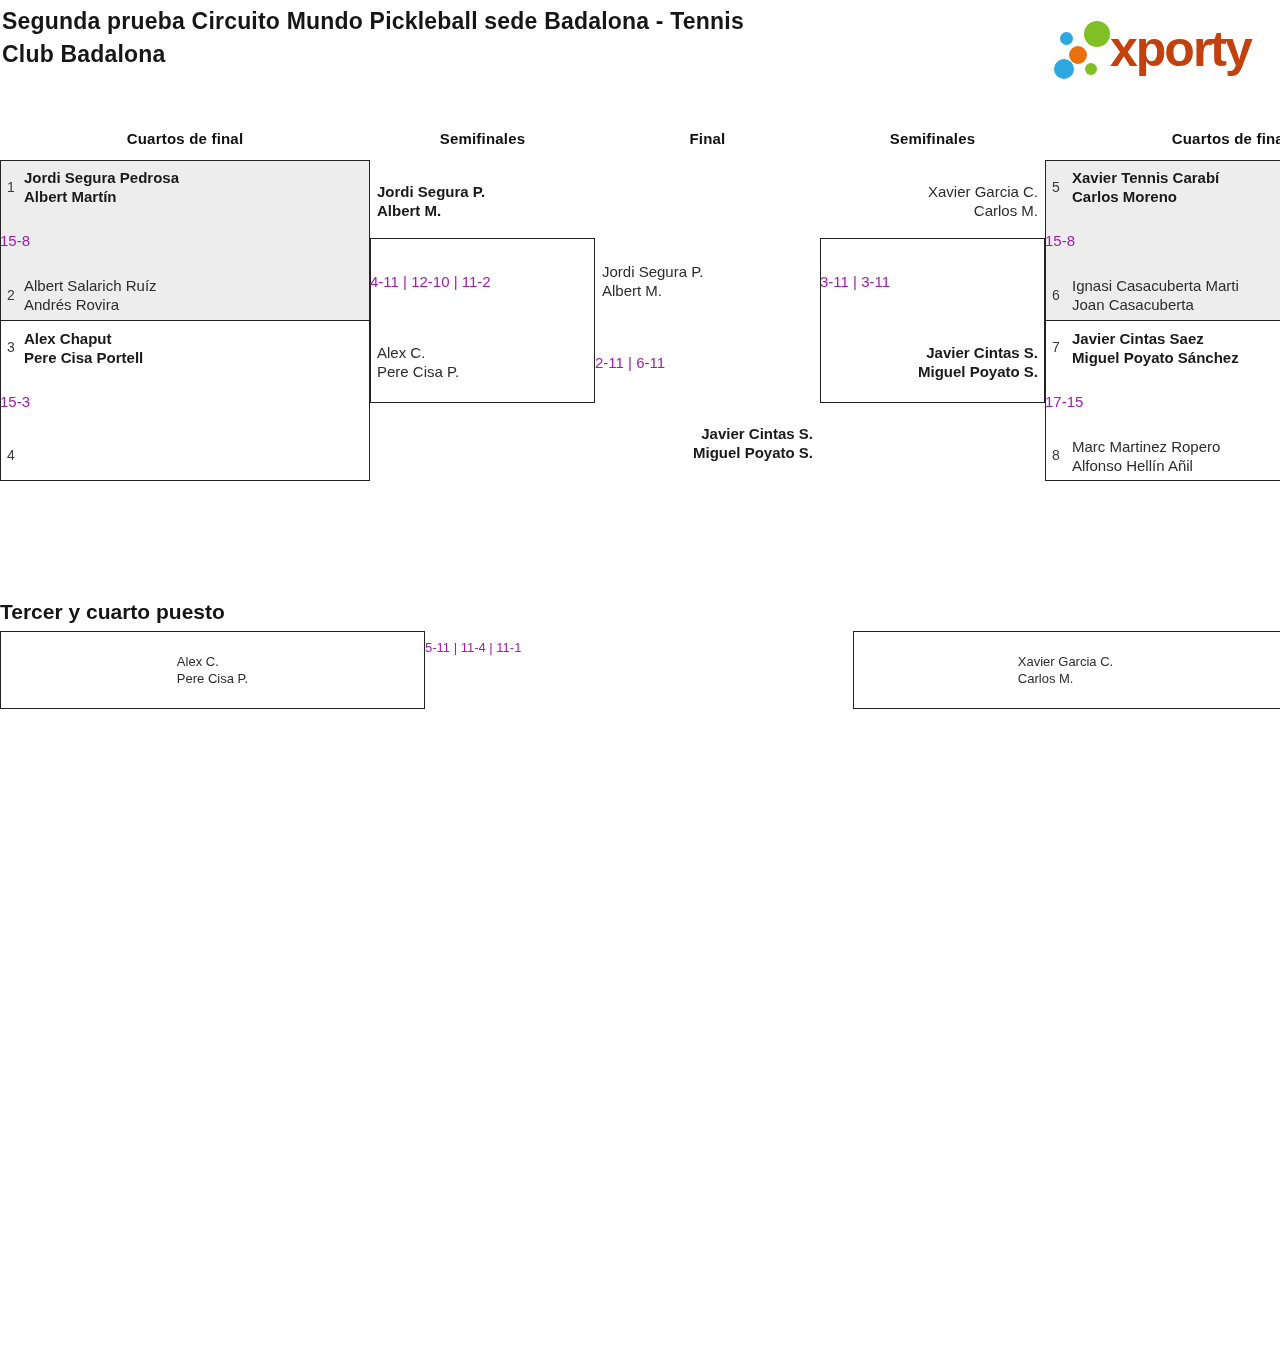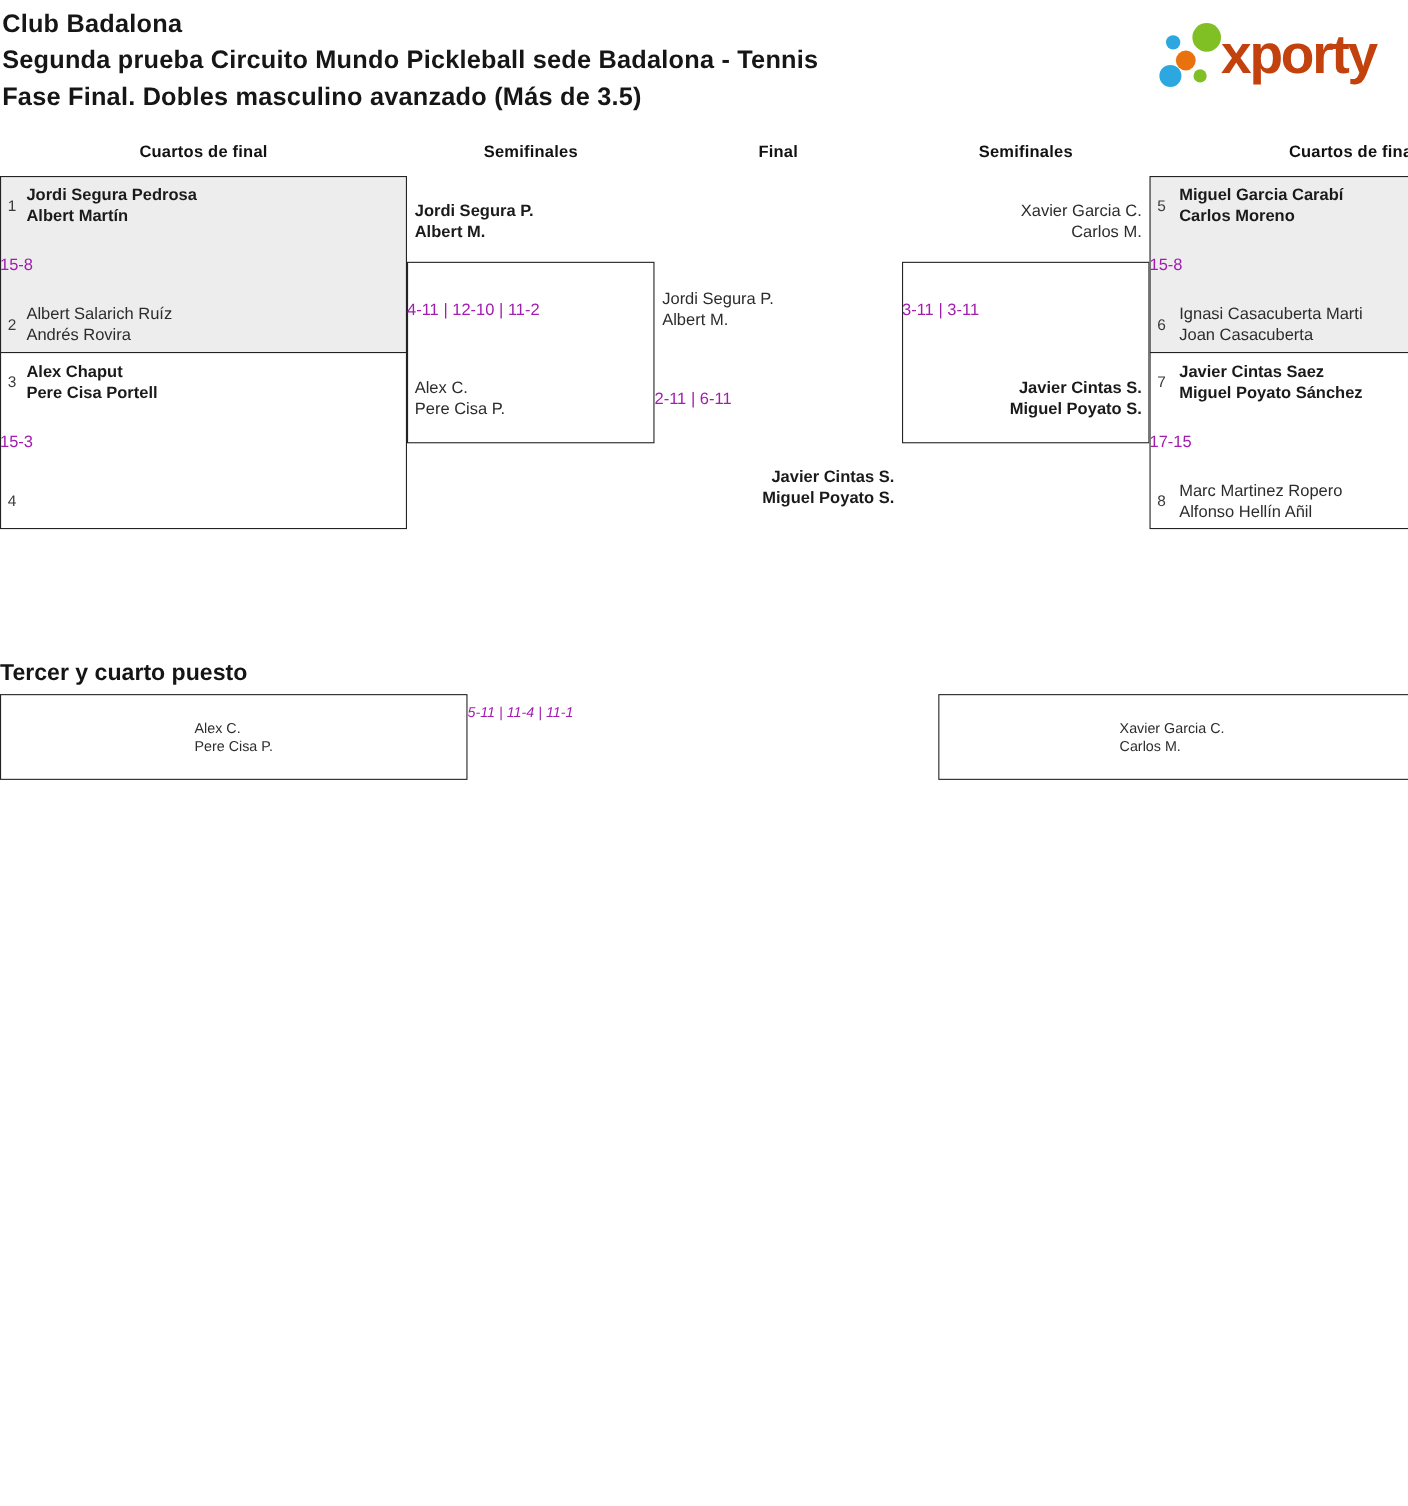--- a/index.html
+++ b/index.html
@@ -26,23 +26,22 @@
   .dot{position:absolute;border-radius:50%;}
   .logo-word{position:absolute;left:60px;top:14px;font-size:50px;line-height:50px;
     font-weight:700;letter-spacing:-2px;}
 </style>
 </head>
 <body>
 
 <div class="canvas">
 
   <div class="title">
+    <div>Segunda prueba Circuito Mundo Pickleball sede Badalona - Tennis</div>
     <div>Club Badalona</div>
-    <div>Segunda prueba Circuito Mundo Pickleball sede Badalona - Tennis</div>
-    <div>Fase Final. Dobles masculino avanzado (Más de 3.5)</div>
   </div>
 
   <div class="logo">
     <span class="dot" style="left:10px;top:22px;width:13px;height:13px;background:#2da7e0;"></span>
     <span class="dot" style="left:34px;top:11px;width:26px;height:26px;background:#80c025;"></span>
     <span class="dot" style="left:19px;top:36px;width:18px;height:18px;background:#ea720e;"></span>
     <span class="dot" style="left:4px;top:49px;width:20px;height:20px;background:#2da7e0;"></span>
     <span class="dot" style="left:35px;top:53px;width:12px;height:12px;background:#80c025;"></span>
     <span class="logo-word" style="color:#c2410c;">xporty</span>
   </div>
@@ -105,21 +104,21 @@
     <div>Carlos M.</div>
   </div>
   <div class="score" style="left:820px;top:273px;width:225px;">3-11 | 3-11</div>
   <div class="team winner right" style="left:827px;top:343px;width:211px;">
     <div>Javier Cintas S.</div>
     <div>Miguel Poyato S.</div>
   </div>
 
   <div class="seed" style="left:1052px;top:179px;">5</div>
   <div class="team winner" style="left:1072px;top:168px;">
-    <div>Miguel Garcia Carabí</div>
+    <div>Xavier Tennis Carabí</div>
     <div>Carlos Moreno</div>
   </div>
   <div class="score" style="left:1045px;top:232px;width:370px;">15-8</div>
   <div class="seed" style="left:1052px;top:287px;">6</div>
   <div class="team" style="left:1072px;top:276px;">
     <div>Ignasi Casacuberta Marti</div>
     <div>Joan Casacuberta</div>
   </div>
 
   <div class="seed" style="left:1052px;top:339px;">7</div>
@@ -139,21 +138,21 @@
   <div class="box" style="left:0;top:631px;width:425px;height:78px;"></div>
   <div class="box" style="left:853px;top:631px;width:430px;height:78px;"></div>
 
   <div class="tp-names" style="left:0;top:653px;width:425px;">
     <div class="inner">
       <div>Alex C.</div>
       <div>Pere Cisa P.</div>
     </div>
   </div>
 
-  <div class="score small" style="left:425px;top:639px;width:428px;font-style:italic;">5-11 | 11-4 | 11-1</div>
+  <div class="score small" style="left:425px;top:639px;width:428px;">5-11 | 11-4 | 11-1</div>
 
   <div class="tp-names" style="left:853px;top:653px;width:425px;">
     <div class="inner">
       <div>Xavier Garcia C.</div>
       <div>Carlos M.</div>
     </div>
   </div>
 
 </div>
 

